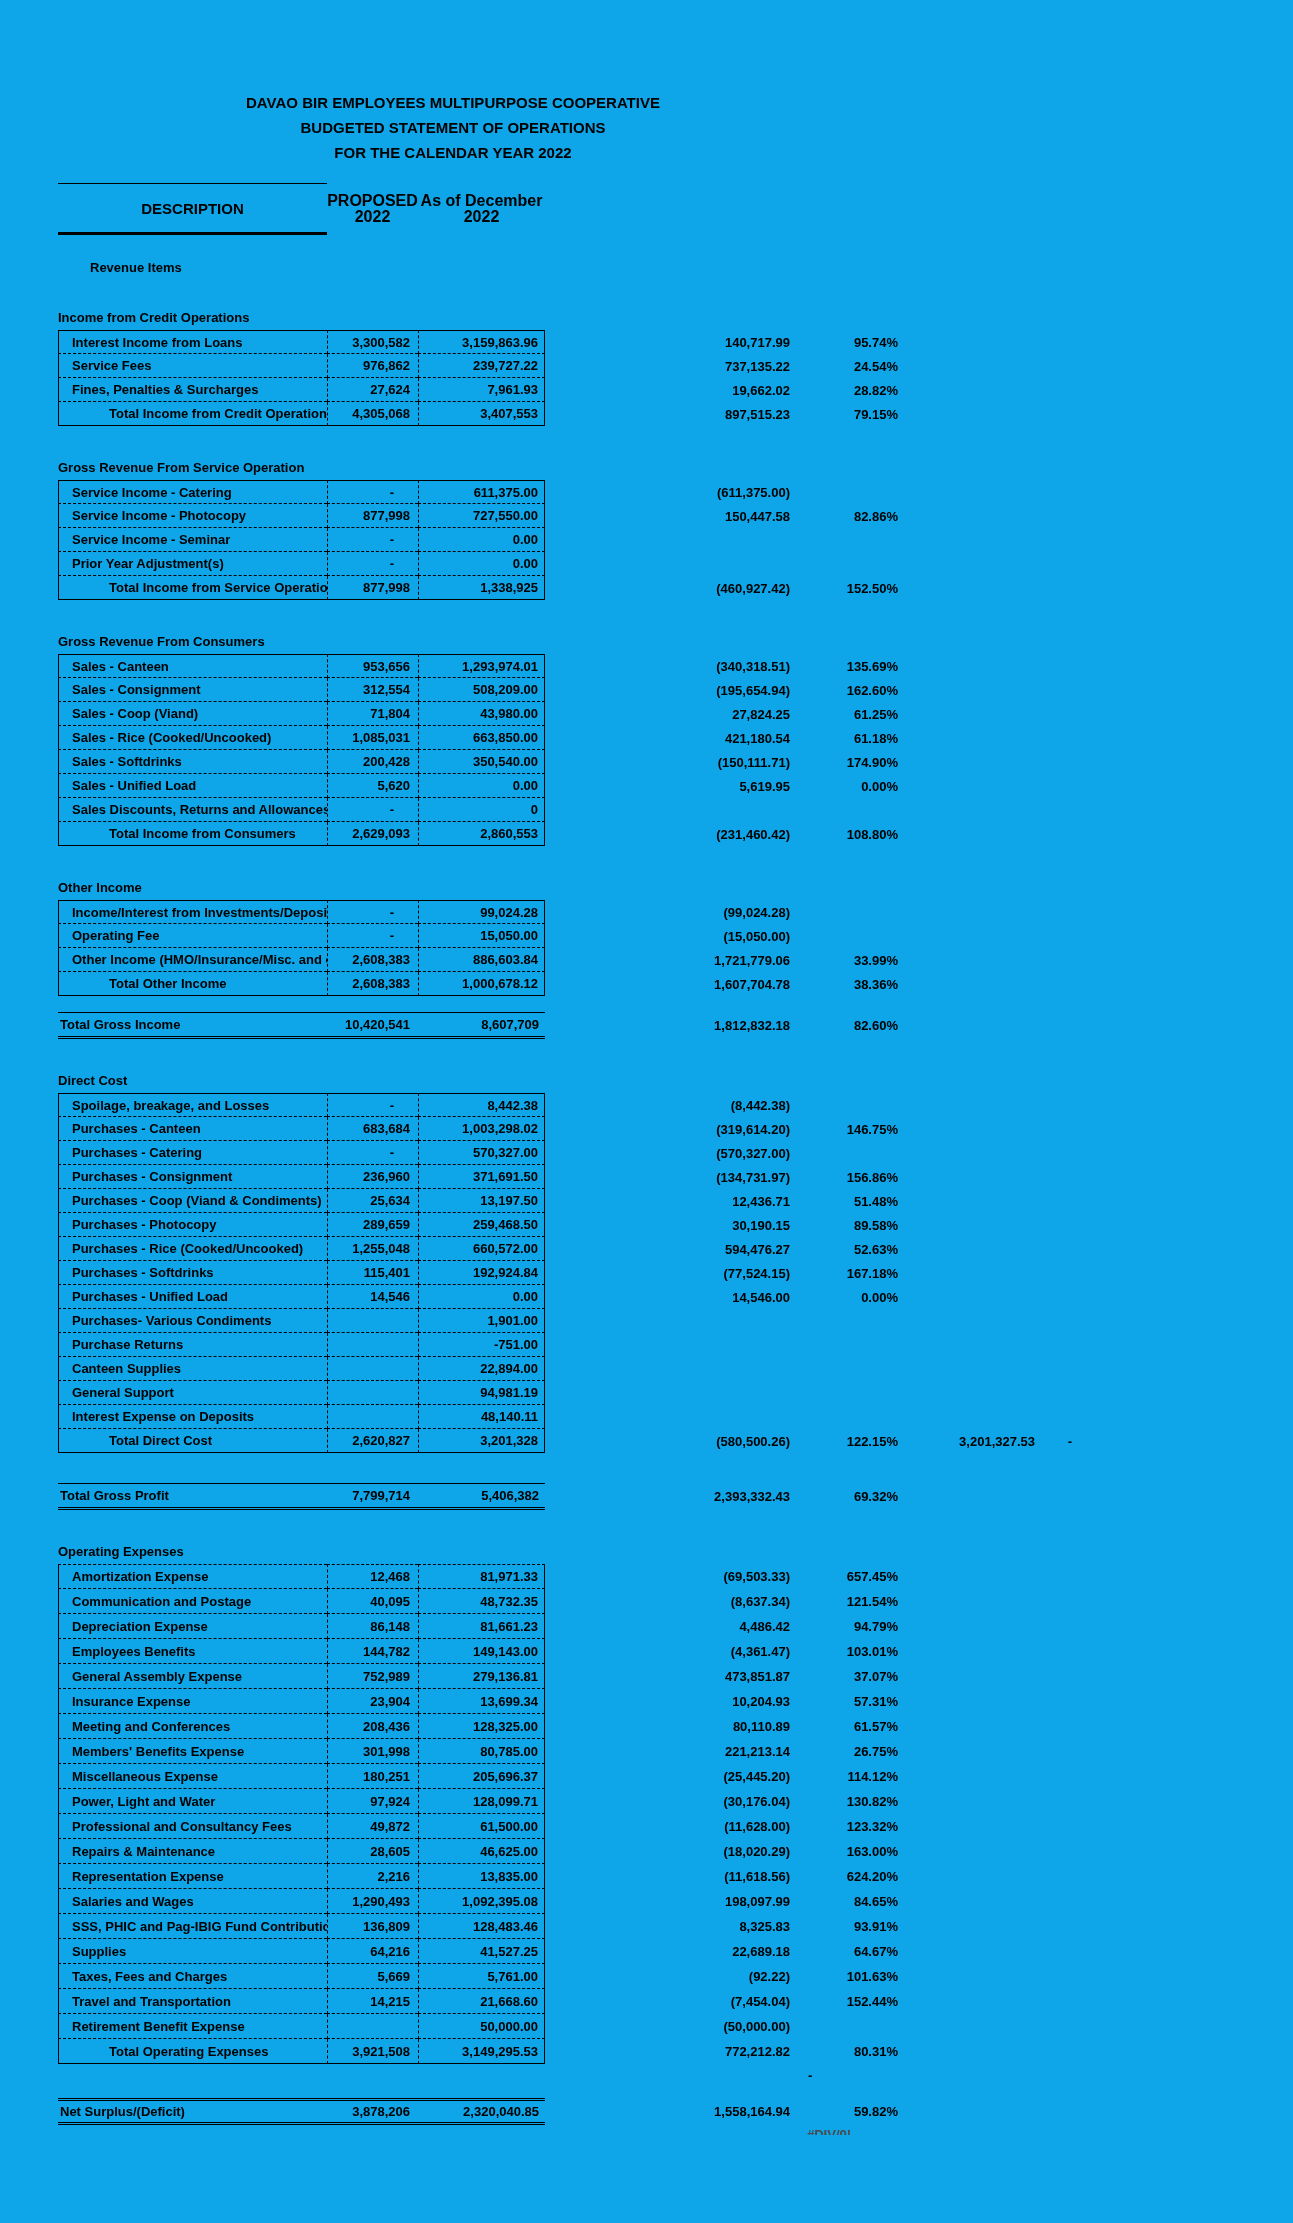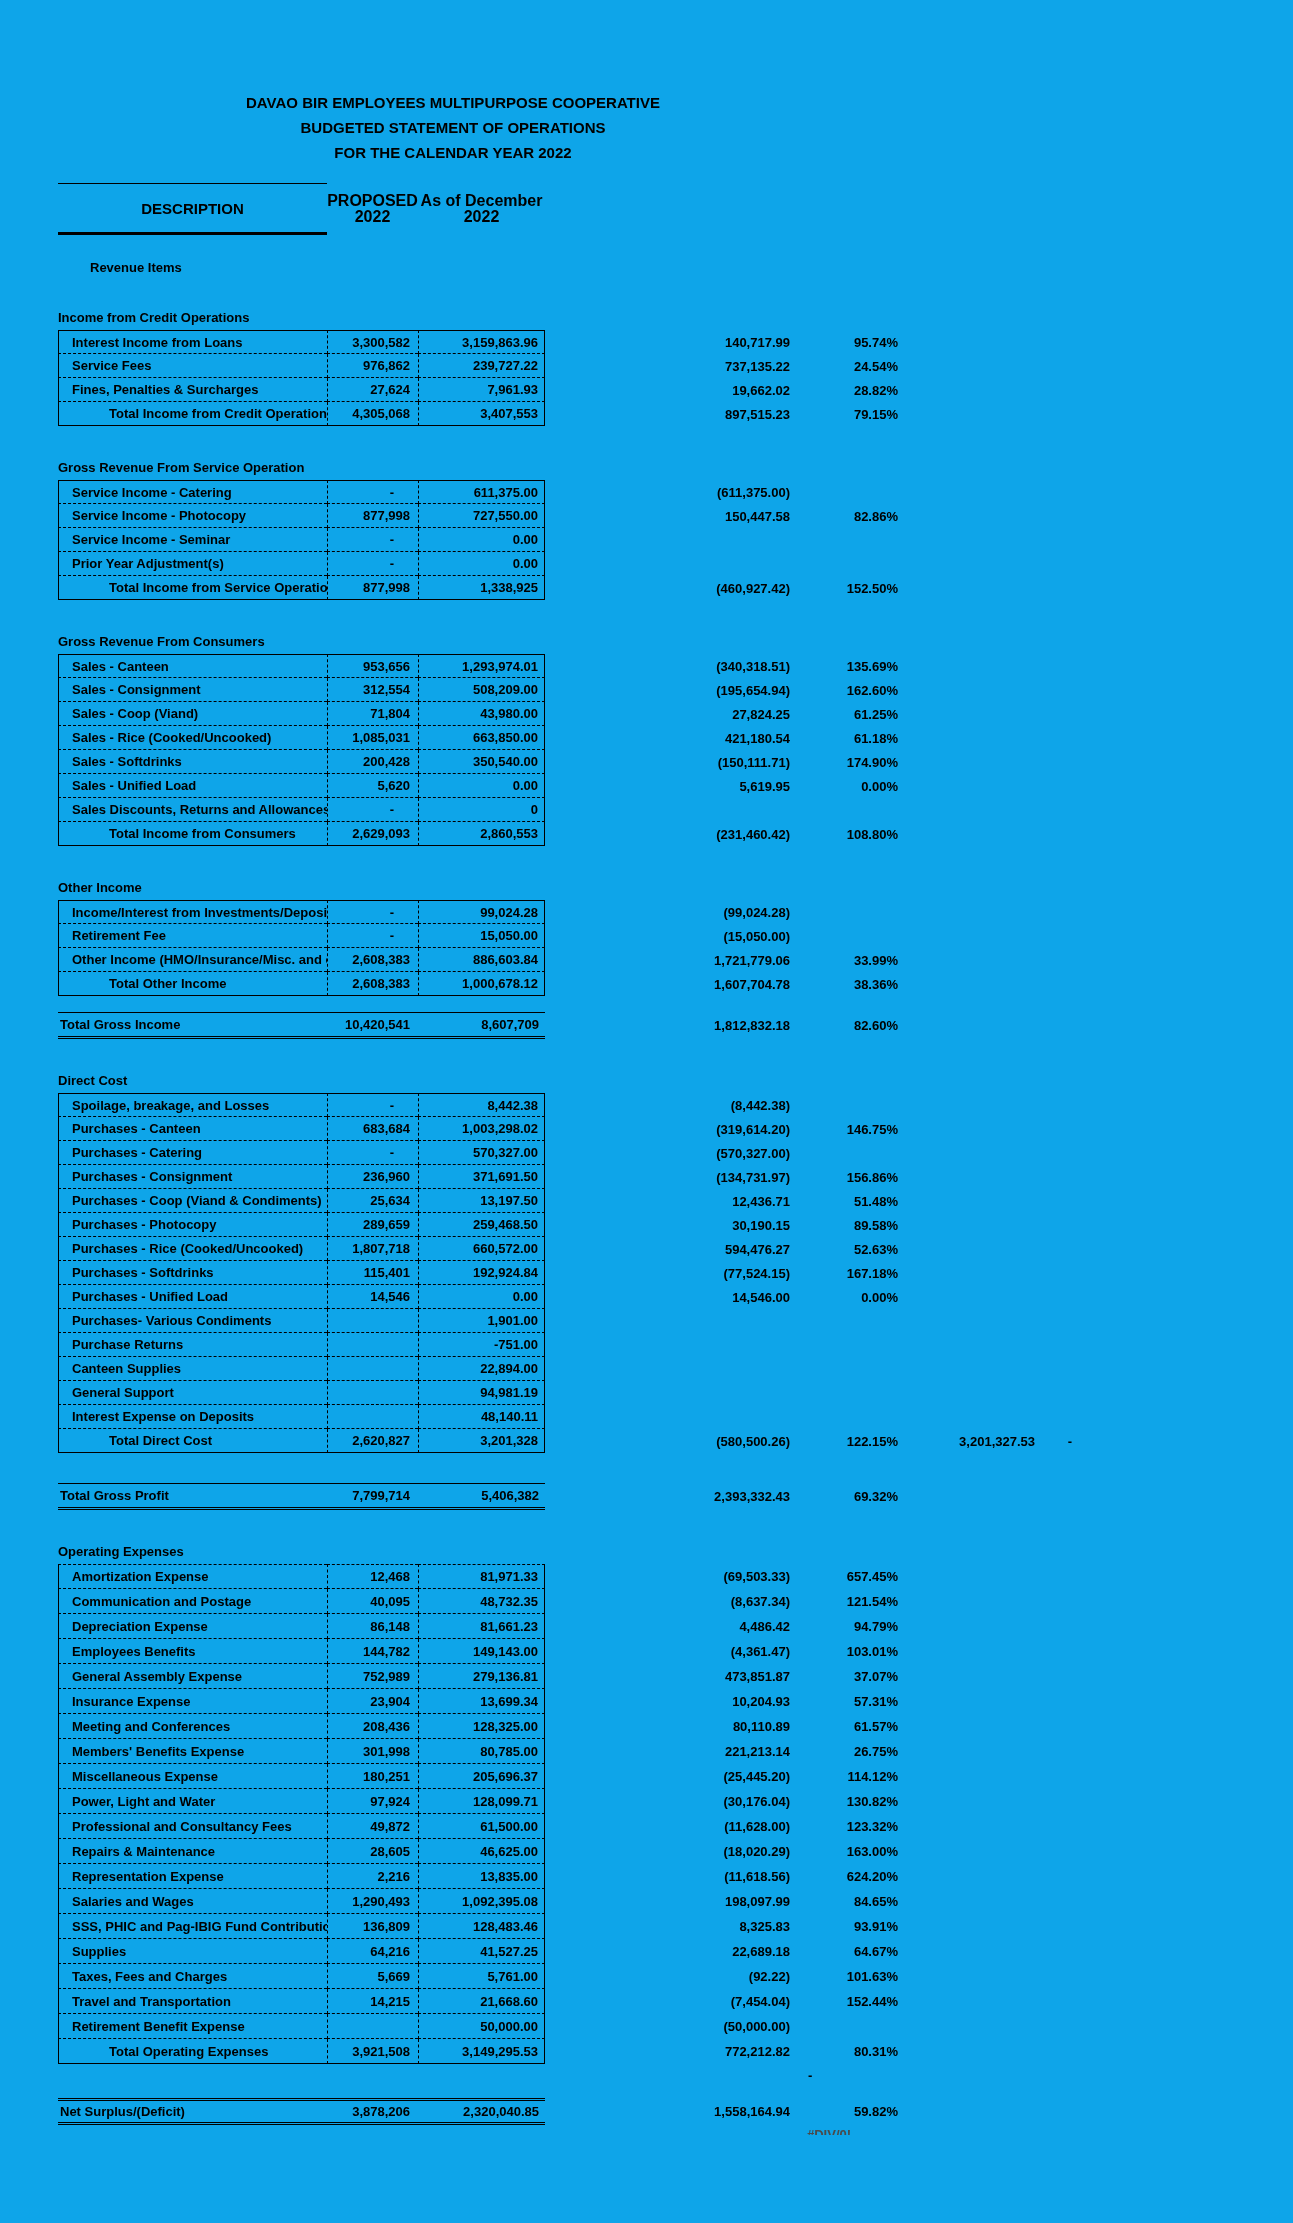--- a/index.html
+++ b/index.html
@@ -249,21 +249,21 @@
           <div class="row" data-name="table-row">
             <div class="c desc b " data-name="row-label">Income/Interest from Investments/Deposits</div>
             <div class="c num prop b dash" data-name="cell-proposed-2022">-</div>
             <div class="c num asof b" data-name="cell-as-of-december-2022">99,024.28</div>
             <div class="c num vari" data-name="cell-variance">(99,024.28)</div>
             <div class="c num pct" data-name="cell-percent"></div>
             <div class="c num extra" data-name="cell-extra-amount"></div>
             <div class="c extra2" data-name="cell-extra-dash"></div>
           </div>
           <div class="row" data-name="table-row">
-            <div class="c desc b " data-name="row-label">Retirement Fee</div>
+            <div class="c desc b " data-name="row-label">Operating Fee</div>
             <div class="c num prop b dash" data-name="cell-proposed-2022">-</div>
             <div class="c num asof b" data-name="cell-as-of-december-2022">15,050.00</div>
             <div class="c num vari" data-name="cell-variance">(15,050.00)</div>
             <div class="c num pct" data-name="cell-percent"></div>
             <div class="c num extra" data-name="cell-extra-amount"></div>
             <div class="c extra2" data-name="cell-extra-dash"></div>
           </div>
           <div class="row" data-name="table-row">
             <div class="c desc b " data-name="row-label">Other Income (HMO/Insurance/Misc. and e</div>
             <div class="c num prop b" data-name="cell-proposed-2022">2,608,383</div>
@@ -343,21 +343,21 @@
             <div class="c desc b " data-name="row-label">Purchases - Photocopy</div>
             <div class="c num prop b" data-name="cell-proposed-2022">289,659</div>
             <div class="c num asof b" data-name="cell-as-of-december-2022">259,468.50</div>
             <div class="c num vari" data-name="cell-variance">30,190.15</div>
             <div class="c num pct" data-name="cell-percent">89.58%</div>
             <div class="c num extra" data-name="cell-extra-amount"></div>
             <div class="c extra2" data-name="cell-extra-dash"></div>
           </div>
           <div class="row" data-name="table-row">
             <div class="c desc b " data-name="row-label">Purchases - Rice (Cooked/Uncooked)</div>
-            <div class="c num prop b" data-name="cell-proposed-2022">1,807,718</div>
+            <div class="c num prop b" data-name="cell-proposed-2022">1,255,048</div>
             <div class="c num asof b" data-name="cell-as-of-december-2022">660,572.00</div>
             <div class="c num vari" data-name="cell-variance">594,476.27</div>
             <div class="c num pct" data-name="cell-percent">52.63%</div>
             <div class="c num extra" data-name="cell-extra-amount"></div>
             <div class="c extra2" data-name="cell-extra-dash"></div>
           </div>
           <div class="row" data-name="table-row">
             <div class="c desc b " data-name="row-label">Purchases - Softdrinks</div>
             <div class="c num prop b" data-name="cell-proposed-2022">115,401</div>
             <div class="c num asof b" data-name="cell-as-of-december-2022">192,924.84</div>

